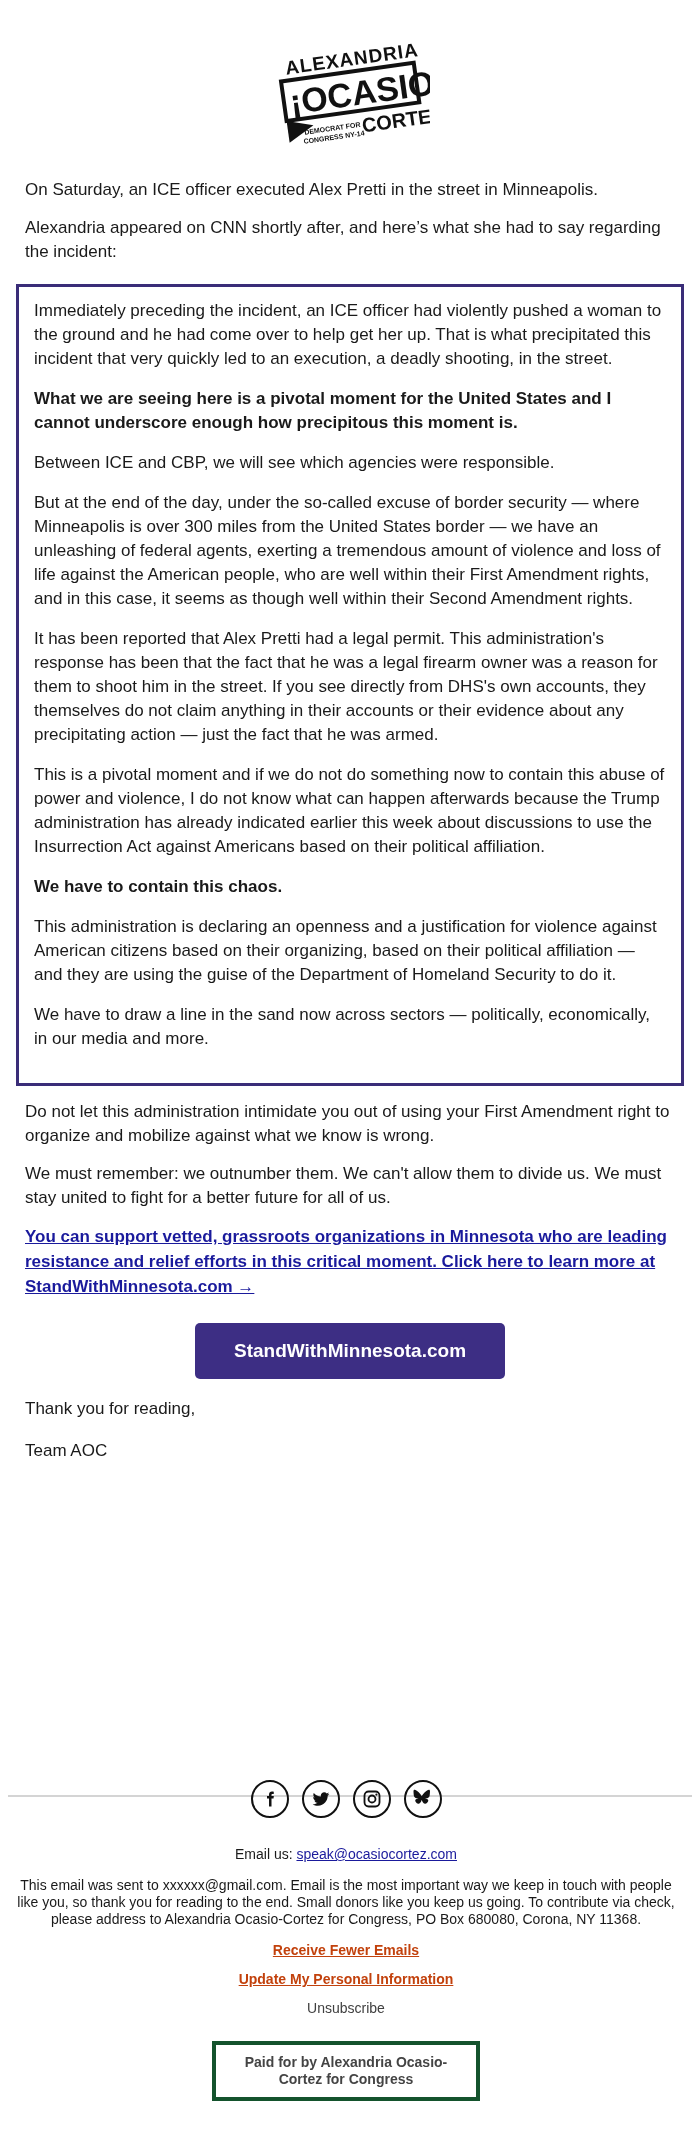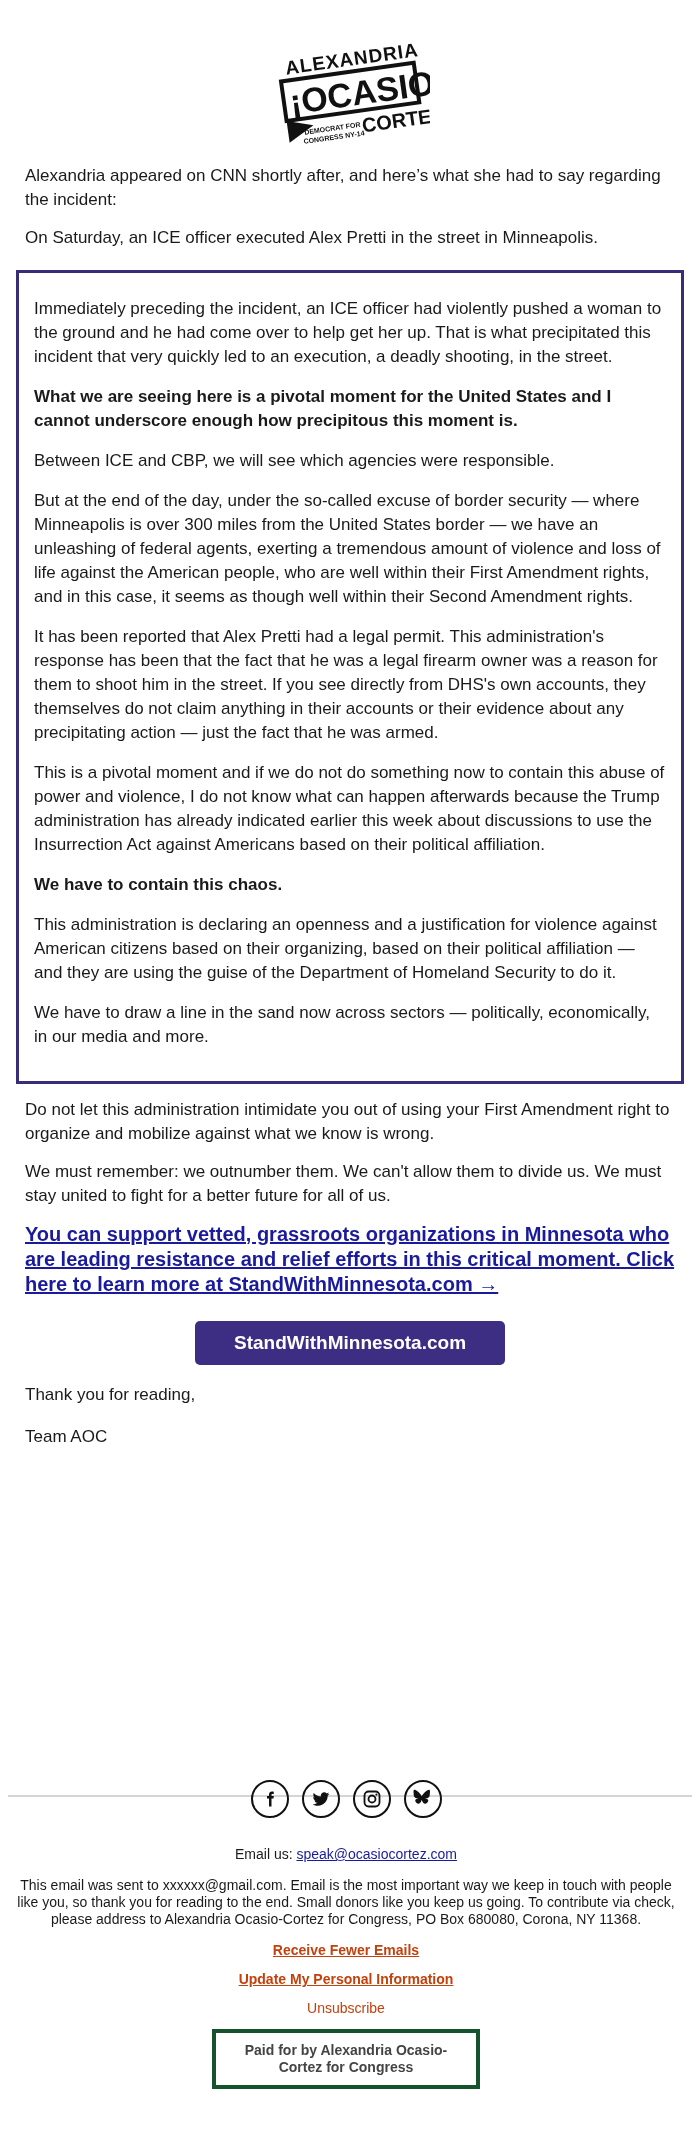--- a/index.html
+++ b/index.html
@@ -3,38 +3,38 @@
 <meta charset="utf-8">
 <style>
   html, body { margin: 0; padding: 0; background: #ffffff; }
   body { width: 700px; font-family: "Liberation Sans", sans-serif; color: #1a1a1a; }
   .wrap { width: 700px; position: relative; }
   .logo { display: flex; justify-content: center; padding-top: 34px; height: 130px; }
   .logo svg { display: block; }
   .content { padding: 0 25px; }
   p.body { font-size: 17px; line-height: 24px; margin: 0 0 14px 0; }
   .intro1 { margin-top: 14px !important; }
-  .quote-box { margin: 20px 16px 14px 16px; border: 3px solid #3a2d78; padding: 24px 15px 16px 15px; }
+  .quote-box { margin: 20px 16px 14px 16px; border: 3px solid #3a2d78; padding: 12px 15px 16px 15px; }
   .quote-box p { font-size: 17px; line-height: 24px; margin: 0 0 16px 0; }
   .quote-box p.bold { font-weight: bold; }
   .quote-box p:last-child { margin-bottom: 16px; }
   .after-box { margin-top: 4px; }
-  a.cta-link { color: #1a1a9c; font-weight: bold; text-decoration: underline; font-size: 20px; line-height: 25px; display: block; margin: 0 0 24px 0; }
+  a.cta-link { color: #1a1a9c; font-weight: bold; text-decoration: underline; font-size: 17px; line-height: 25px; display: block; margin: 0 0 24px 0; }
   .btn-row { display: flex; justify-content: center; margin: 0 0 18px 0; }
-  .cta-button { background: #3d2e84; color: #ffffff; font-weight: bold; font-size: 19px; width: 310px; height: 44px; border-radius: 5px; display: flex; align-items: center; justify-content: center; text-decoration: none; }
+  .cta-button { background: #3d2e84; color: #ffffff; font-weight: bold; font-size: 19px; width: 310px; height: 56px; border-radius: 5px; display: flex; align-items: center; justify-content: center; text-decoration: none; }
   .sign { font-size: 17px; line-height: 24px; margin: 0 0 18px 0; }
   .footer-rule { border: none; border-top: 2px solid #d4d4d4; margin: 0 8px; position: absolute; left: 0; right: 0; top: 1795px; }
   .footer { position: absolute; top: 1780px; left: 0; width: 692px; text-align: center; font-size: 14px; line-height: 17px; color: #1a1a1a; }
   .social { display: flex; justify-content: center; gap: 13px; margin-bottom: 28px; }
   .social a { width: 34px; height: 34px; border: 2px solid #111; border-radius: 50%; display: flex; align-items: center; justify-content: center; }
   .footer .email-line { margin: 0 0 14px 0; }
   .footer .email-line a { color: #1a1a9c; text-decoration: underline; }
   .footer .legal { margin: 0 8px 14px 8px; }
   .footer .flink { color: #c2410c; font-weight: bold; text-decoration: underline; display: block; margin: 0 0 12px 0; }
-  .footer .unsub { color: #c2410c; display: block; margin: 0 0 12px 0; text-decoration: none; }
+  .footer .unsub { color: #404040; display: block; margin: 0 0 24px 0; text-decoration: none; }
   .paid { display: inline-block; border: 4px solid #14532d; padding: 9px 14px; color: #444; font-weight: bold; font-size: 14px; width: 232px; }
 </style>
 </head>
 <body>
 
 <div class="wrap" data-name="email-page">
 
   <div class="logo" data-name="campaign-logo">
     <svg width="160" height="128" viewBox="0 0 160 128" data-name="aoc-logo-icon">
       <g transform="rotate(-8 80 64)">
@@ -43,22 +43,22 @@
         <text x="20" y="72" font-family="Liberation Sans, sans-serif" font-weight="bold" font-size="34" fill="#111">¡OCASIO!</text>
         <polygon points="14,78 14,100 40,86" fill="#111"></polygon>
         <text x="30" y="94" font-family="Liberation Sans, sans-serif" font-weight="bold" font-size="7" fill="#111">DEMOCRAT FOR</text>
         <text x="28" y="103" font-family="Liberation Sans, sans-serif" font-weight="bold" font-size="7" fill="#111">CONGRESS NY-14</text>
         <text x="88" y="100" font-family="Liberation Sans, sans-serif" font-weight="bold" font-size="20" fill="#111">CORTEZ</text>
       </g>
     </svg>
   </div>
 
   <div class="content" data-name="email-body">
+    <p class="body intro1" data-name="intro-paragraph">On Saturday, an ICE officer executed Alex Pretti in the street in Minneapolis.</p>
     <p class="body" data-name="intro-paragraph">Alexandria appeared on CNN shortly after, and here’s what she had to say regarding the incident:</p>
-    <p class="body intro1" data-name="intro-paragraph">On Saturday, an ICE officer executed Alex Pretti in the street in Minneapolis.</p>
   </div>
 
   <div class="quote-box" data-name="quote-box">
     <p data-name="quote-paragraph">Immediately preceding the incident, an ICE officer had violently pushed a woman to the ground and he had come over to help get her up. That is what precipitated this incident that very quickly led to an execution, a deadly shooting, in the street.</p>
     <p class="bold" data-name="quote-paragraph-bold">What we are seeing here is a pivotal moment for the United States and I cannot underscore enough how precipitous this moment is.</p>
     <p data-name="quote-paragraph">Between ICE and CBP, we will see which agencies were responsible.</p>
     <p data-name="quote-paragraph">But at the end of the day, under the so-called excuse of border security — where Minneapolis is over 300 miles from the United States border — we have an unleashing of federal agents, exerting a tremendous amount of violence and loss of life against the American people, who are well within their First Amendment rights, and in this case, it seems as though well within their Second Amendment rights.</p>
     <p data-name="quote-paragraph">It has been reported that Alex Pretti had a legal permit. This administration's response has been that the fact that he was a legal firearm owner was a reason for them to shoot him in the street. If you see directly from DHS's own accounts, they themselves do not claim anything in their accounts or their evidence about any precipitating action — just the fact that he was armed.</p>
     <p data-name="quote-paragraph">This is a pivotal moment and if we do not do something now to contain this abuse of power and violence, I do not know what can happen afterwards because the Trump administration has already indicated earlier this week about discussions to use the Insurrection Act against Americans based on their political affiliation.</p>
     <p class="bold" data-name="quote-paragraph-bold">We have to contain this chaos.</p>

